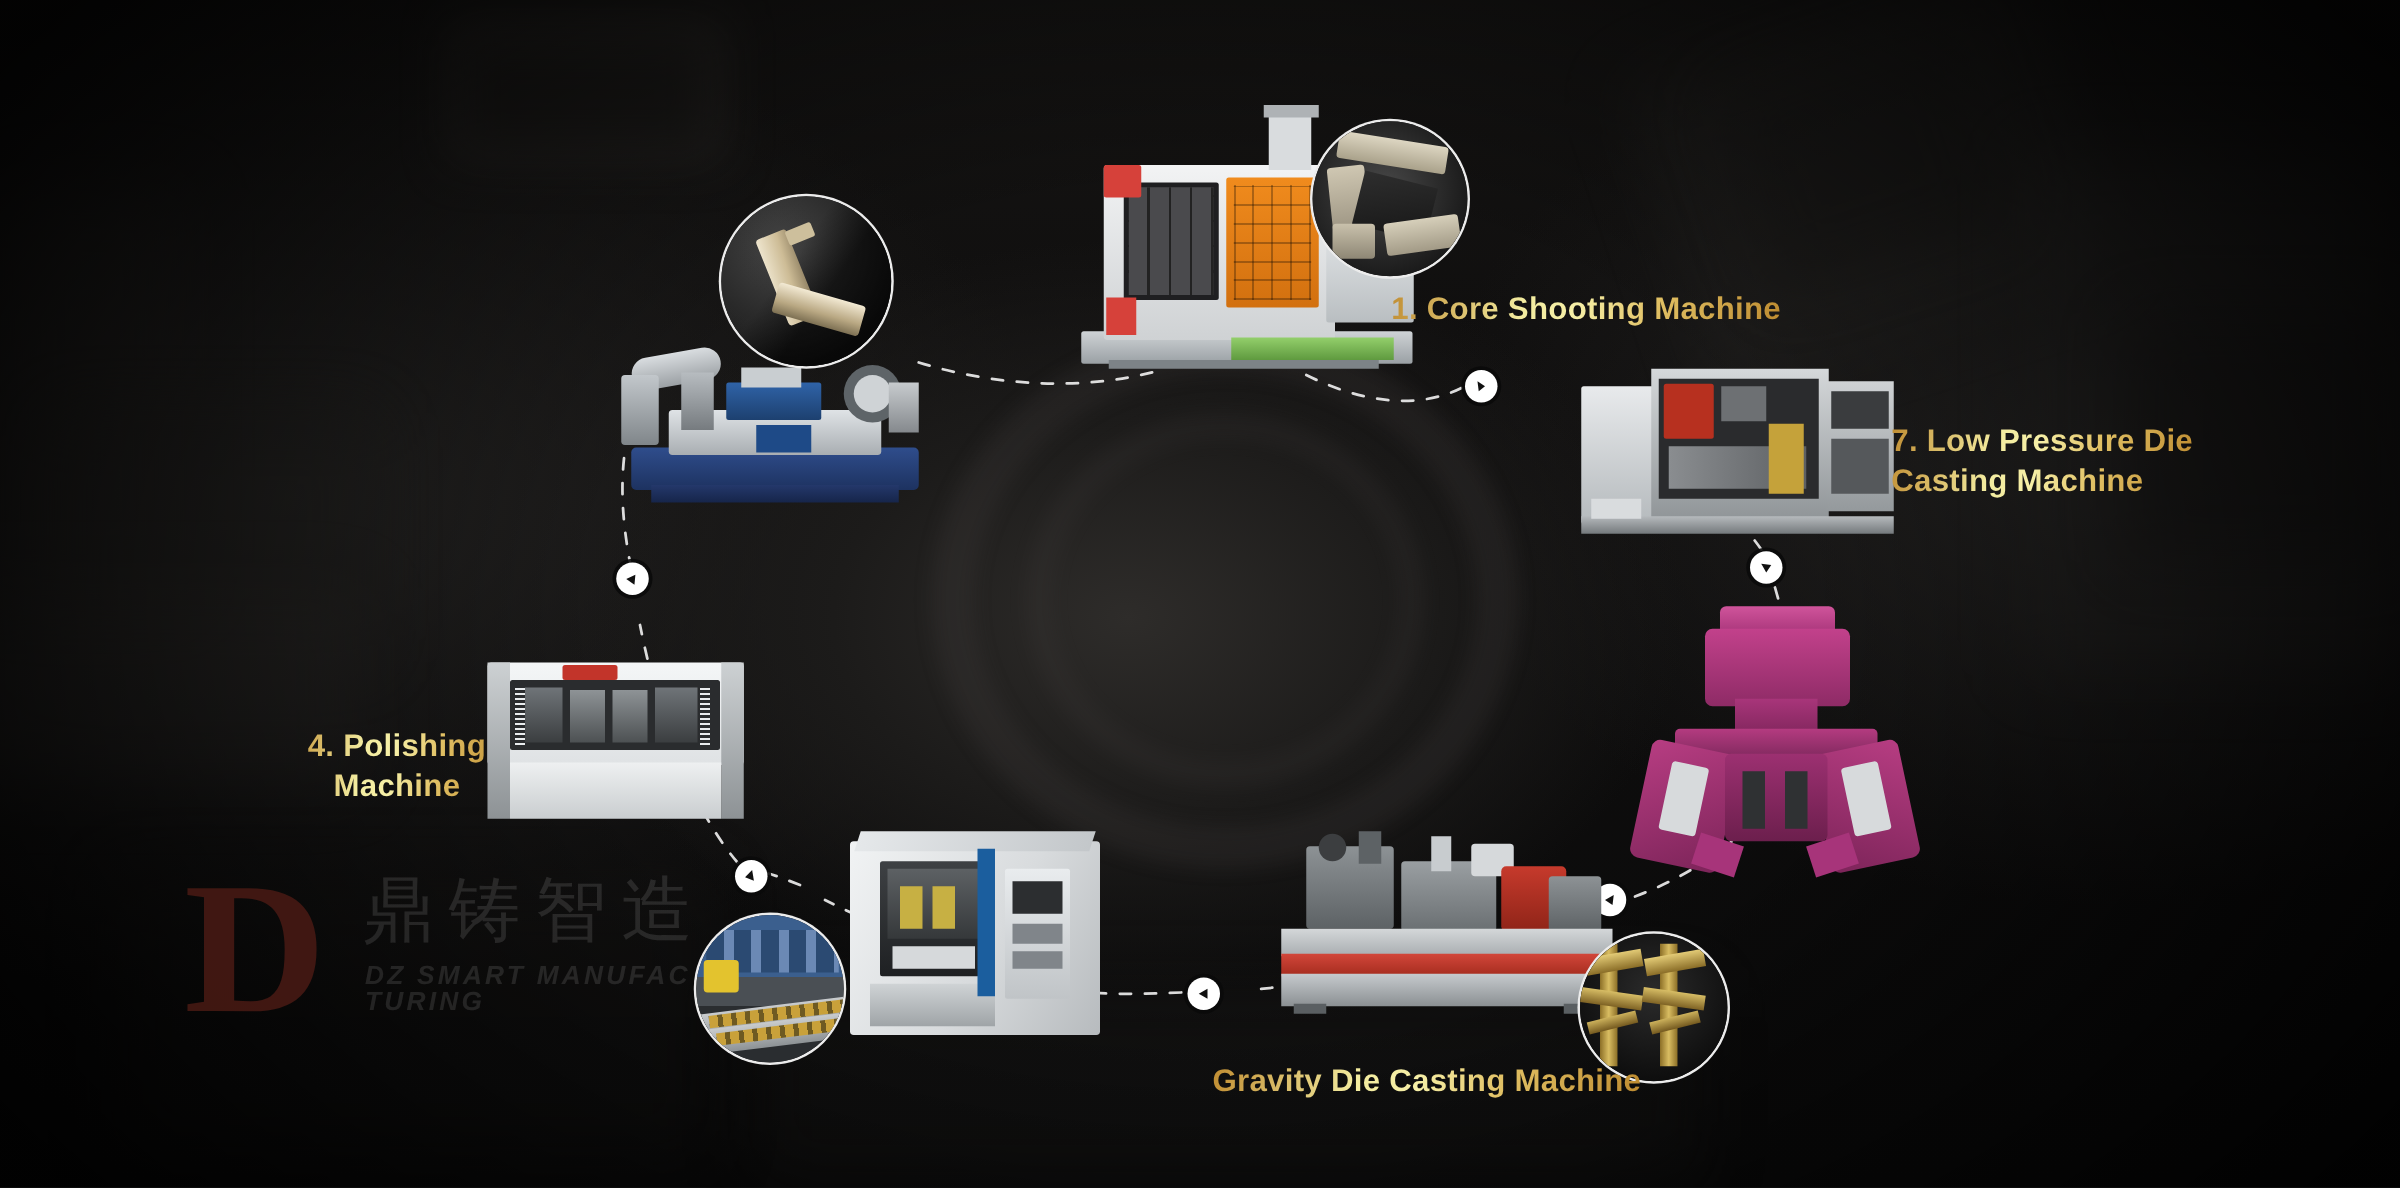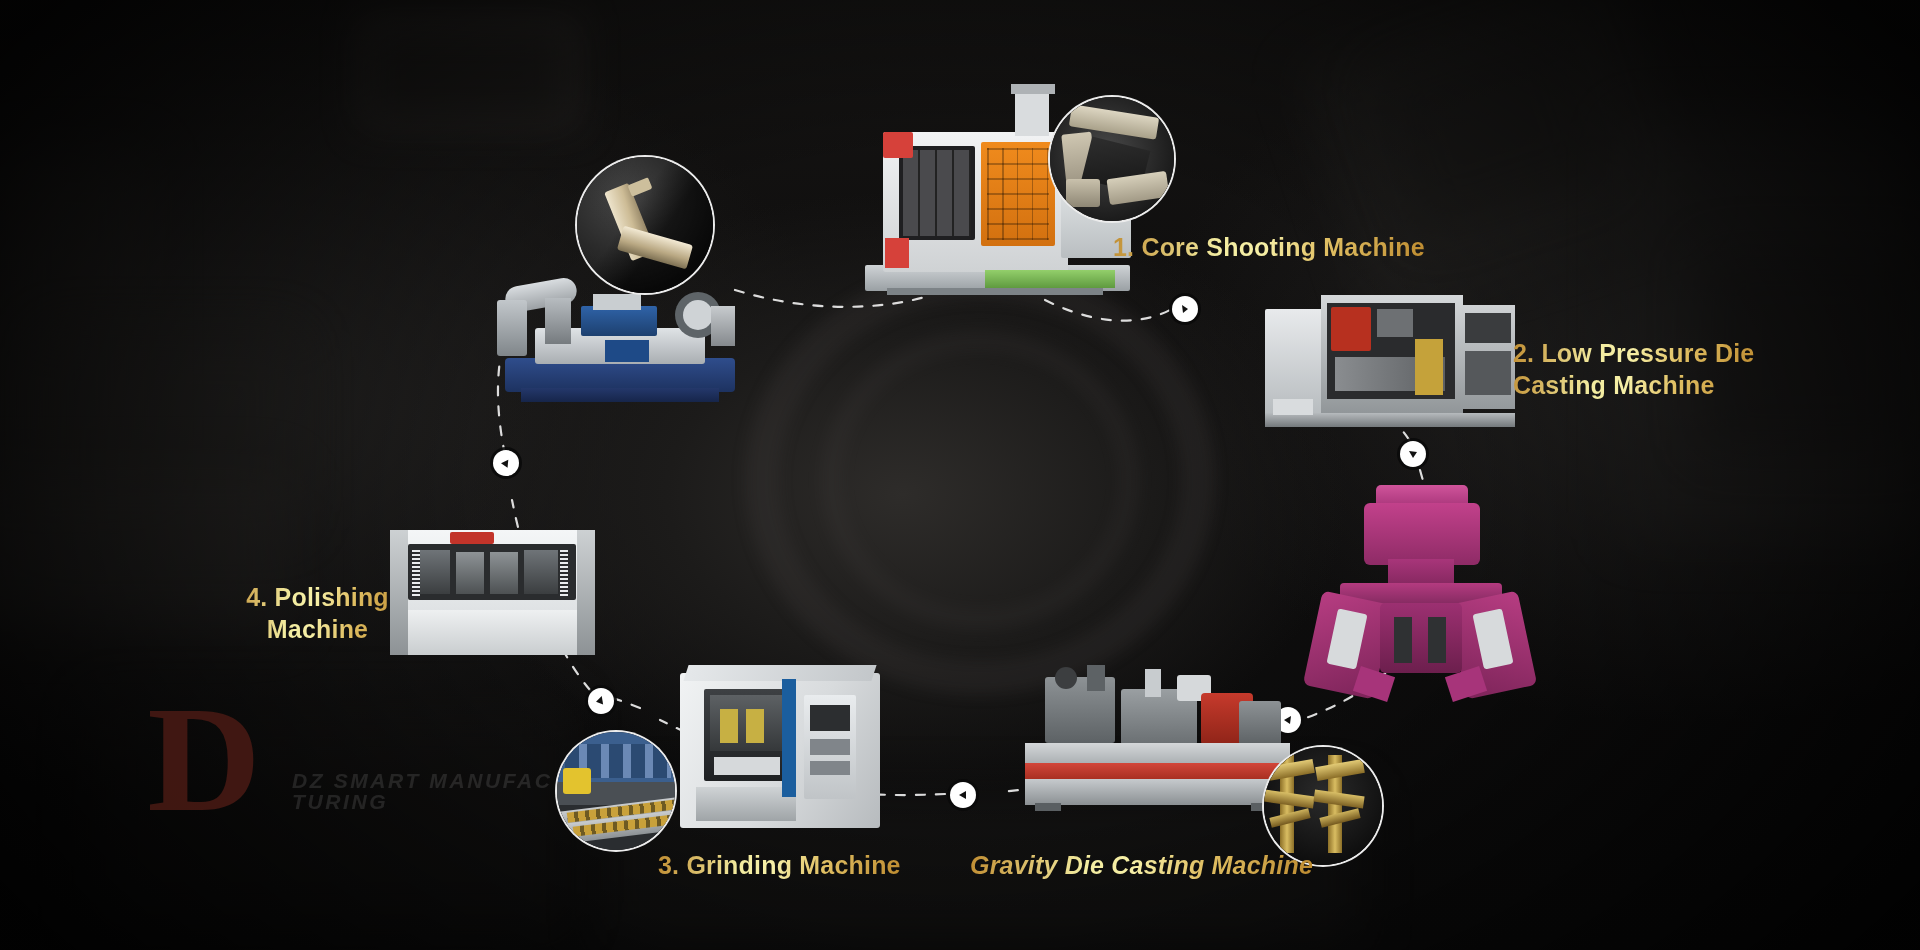--- a/index.html
+++ b/index.html
@@ -340,30 +340,30 @@
     <div style="position:absolute; left:2px; top:16px; width:48px; height:14px; background:linear-gradient(180deg,#e3cb76,#8a6d27); transform:rotate(-10deg);"></div>
     <div style="position:absolute; left:52px; top:16px; width:48px; height:14px; background:linear-gradient(180deg,#e3cb76,#8a6d27); transform:rotate(-10deg);"></div>
     <div style="position:absolute; left:0px; top:46px; width:50px; height:12px; background:linear-gradient(180deg,#d8be66,#7e6224); transform:rotate(8deg);"></div>
     <div style="position:absolute; left:50px; top:46px; width:50px; height:12px; background:linear-gradient(180deg,#d8be66,#7e6224); transform:rotate(8deg);"></div>
     <div style="position:absolute; left:6px; top:66px; width:40px; height:10px; background:linear-gradient(180deg,#cdb25c,#74591f); transform:rotate(-14deg);"></div>
     <div style="position:absolute; left:56px; top:66px; width:40px; height:10px; background:linear-gradient(180deg,#cdb25c,#74591f); transform:rotate(-14deg);"></div>
   </div>
 
   <div class="label s25" style="left:1113px; top:232px;">1. Core Shooting Machine</div>
 
-  <div class="label s25" style="left:1513px; top:338px; text-align:left;">2. Low Pressure Die
+  <div class="label s25" style="left:1513px; top:338px; text-align:left;">7. Low Pressure Die
 Casting Machine</div>
 
-  <div class="label s25" style="left:970px; top:850px;font-style:italic;">Gravity Die Casting Machine</div>
-
-  <div class="label s25" style="left:658px; top:850px;">3. Grinding Machine</div>
+  <div class="label s25" style="left:970px; top:850px;">Gravity Die Casting Machine</div>
+
 
   <div class="label s25" style="left:230px; top:582px; text-align:center; width:175px;">4. Polishing
 Machine</div>
 
 
 
   <div id="watermark">
     <div id="wm-d">D</div>
+    <div id="wm-cn">鼎铸智造</div>
     <div id="wm-en">DZ SMART MANUFAC TURING</div>
   </div>
 
 </div>
 
 </body></html>

